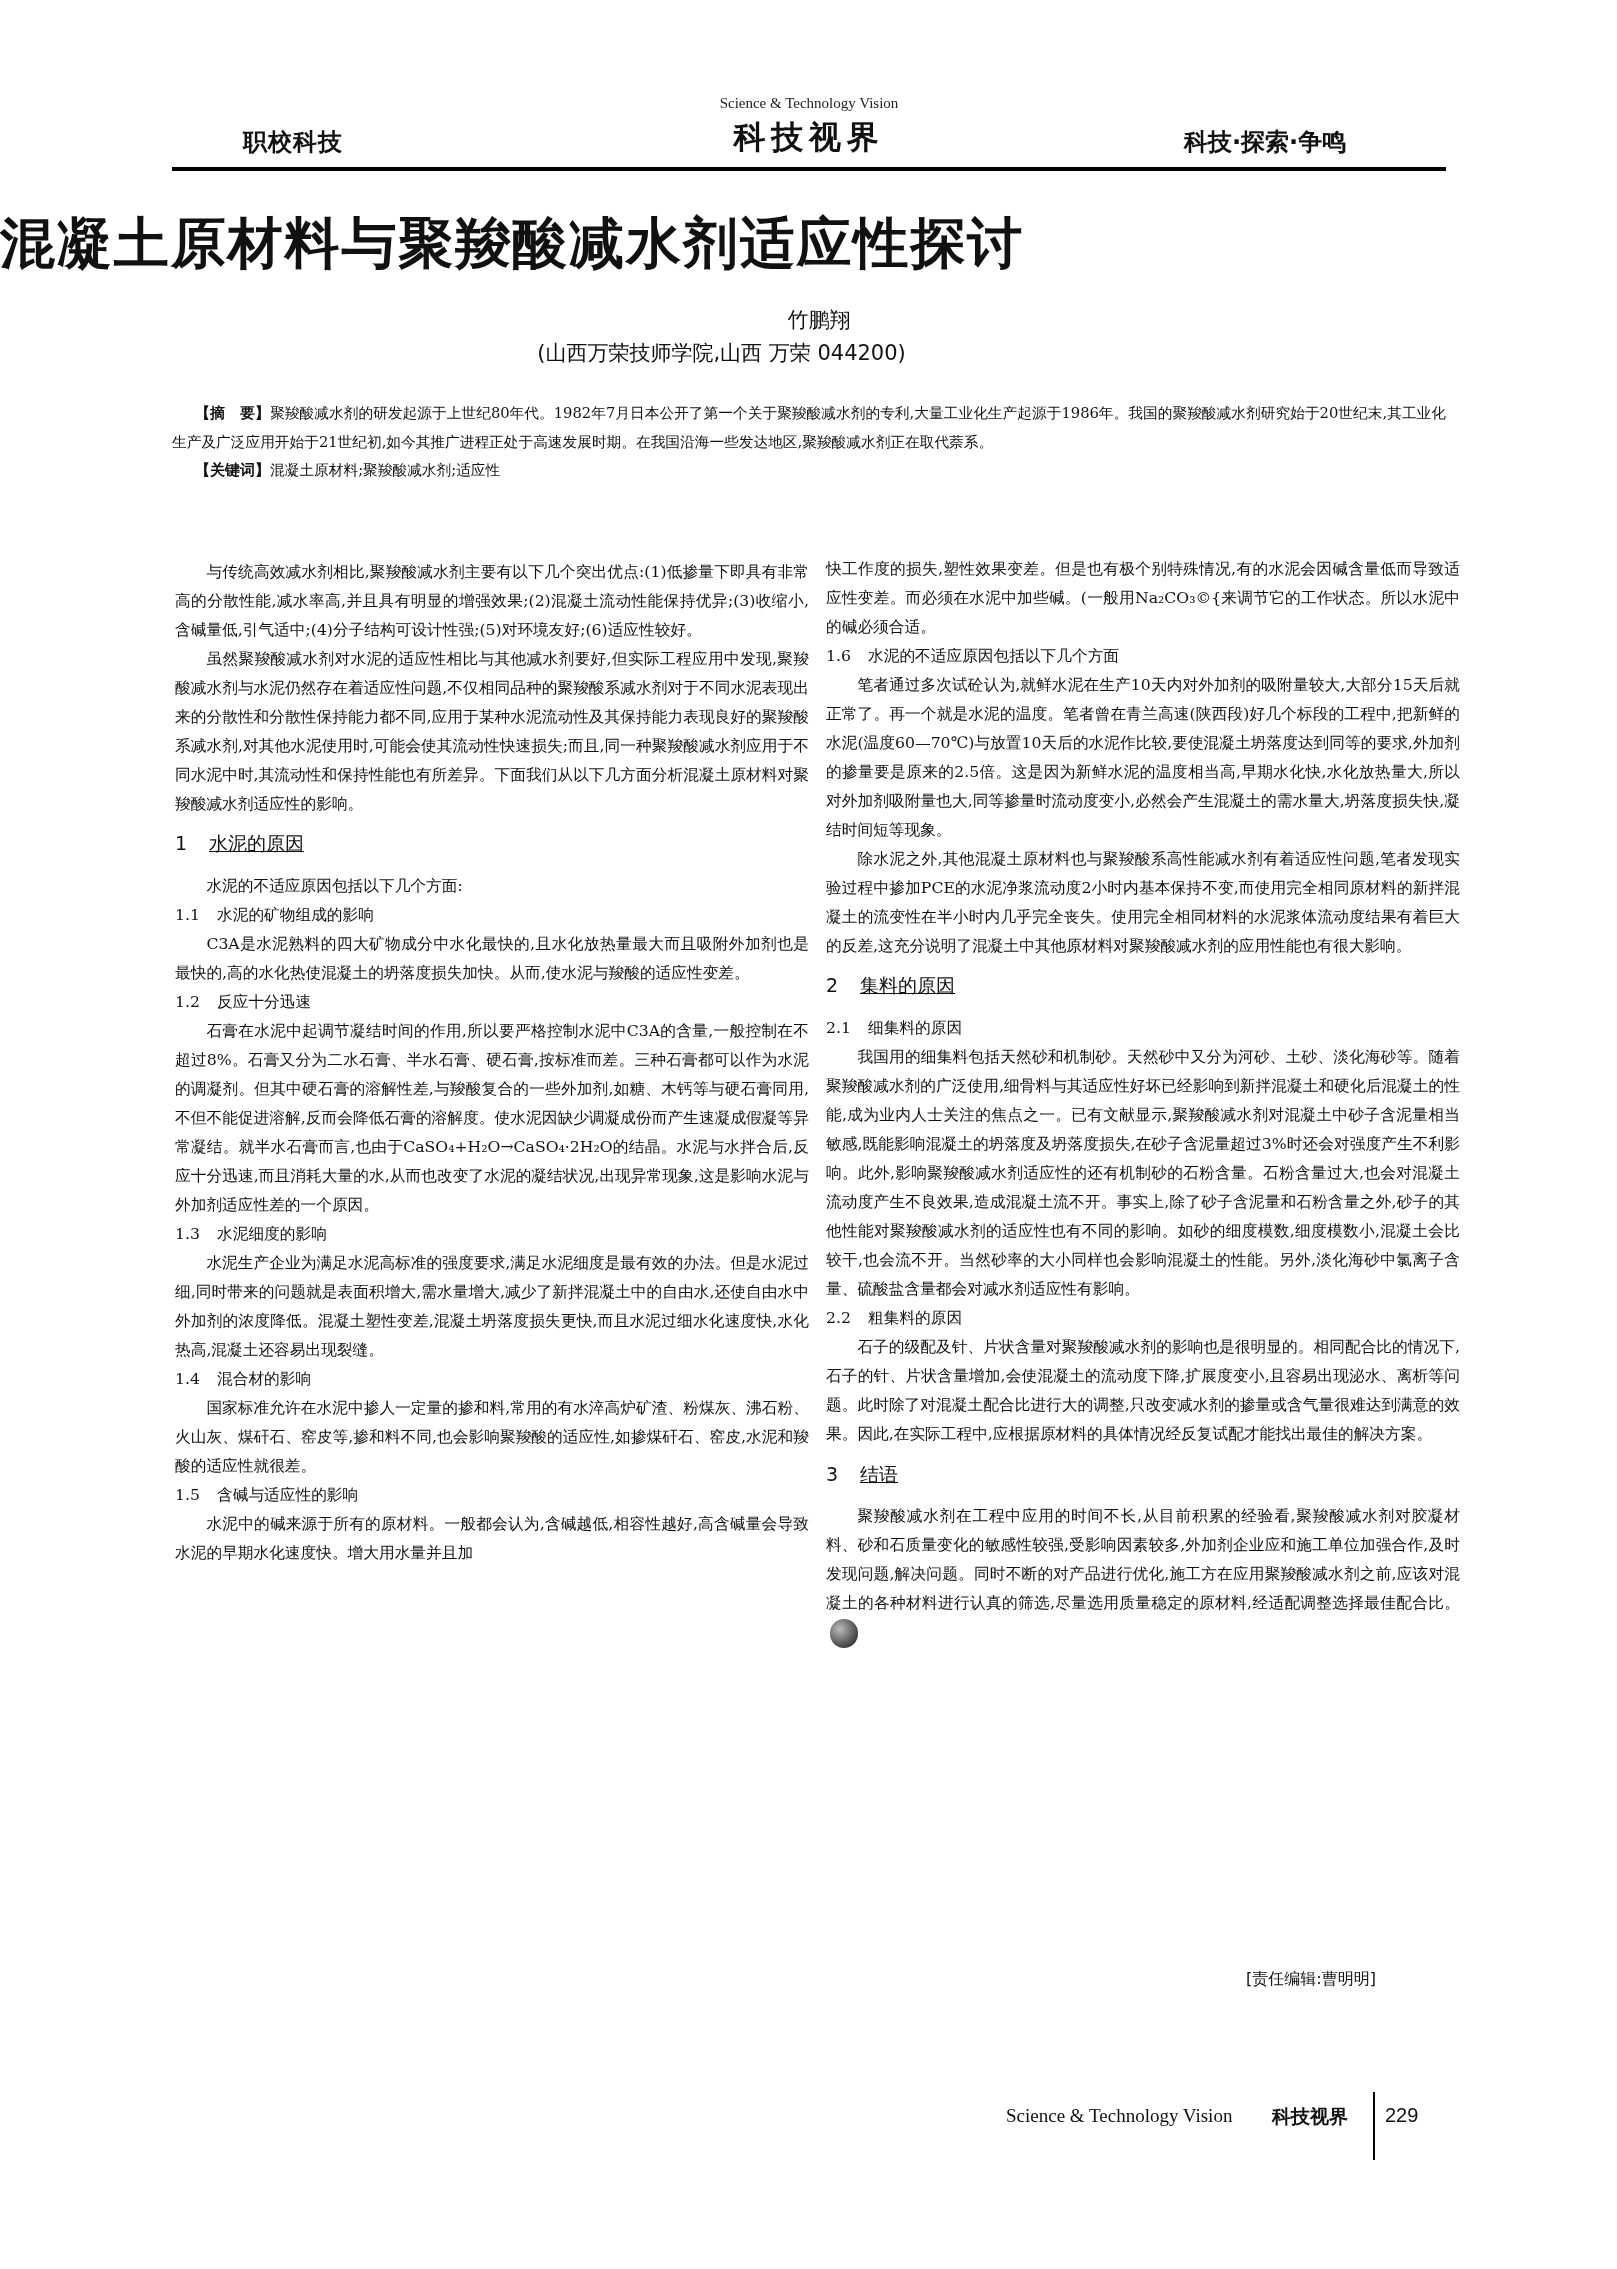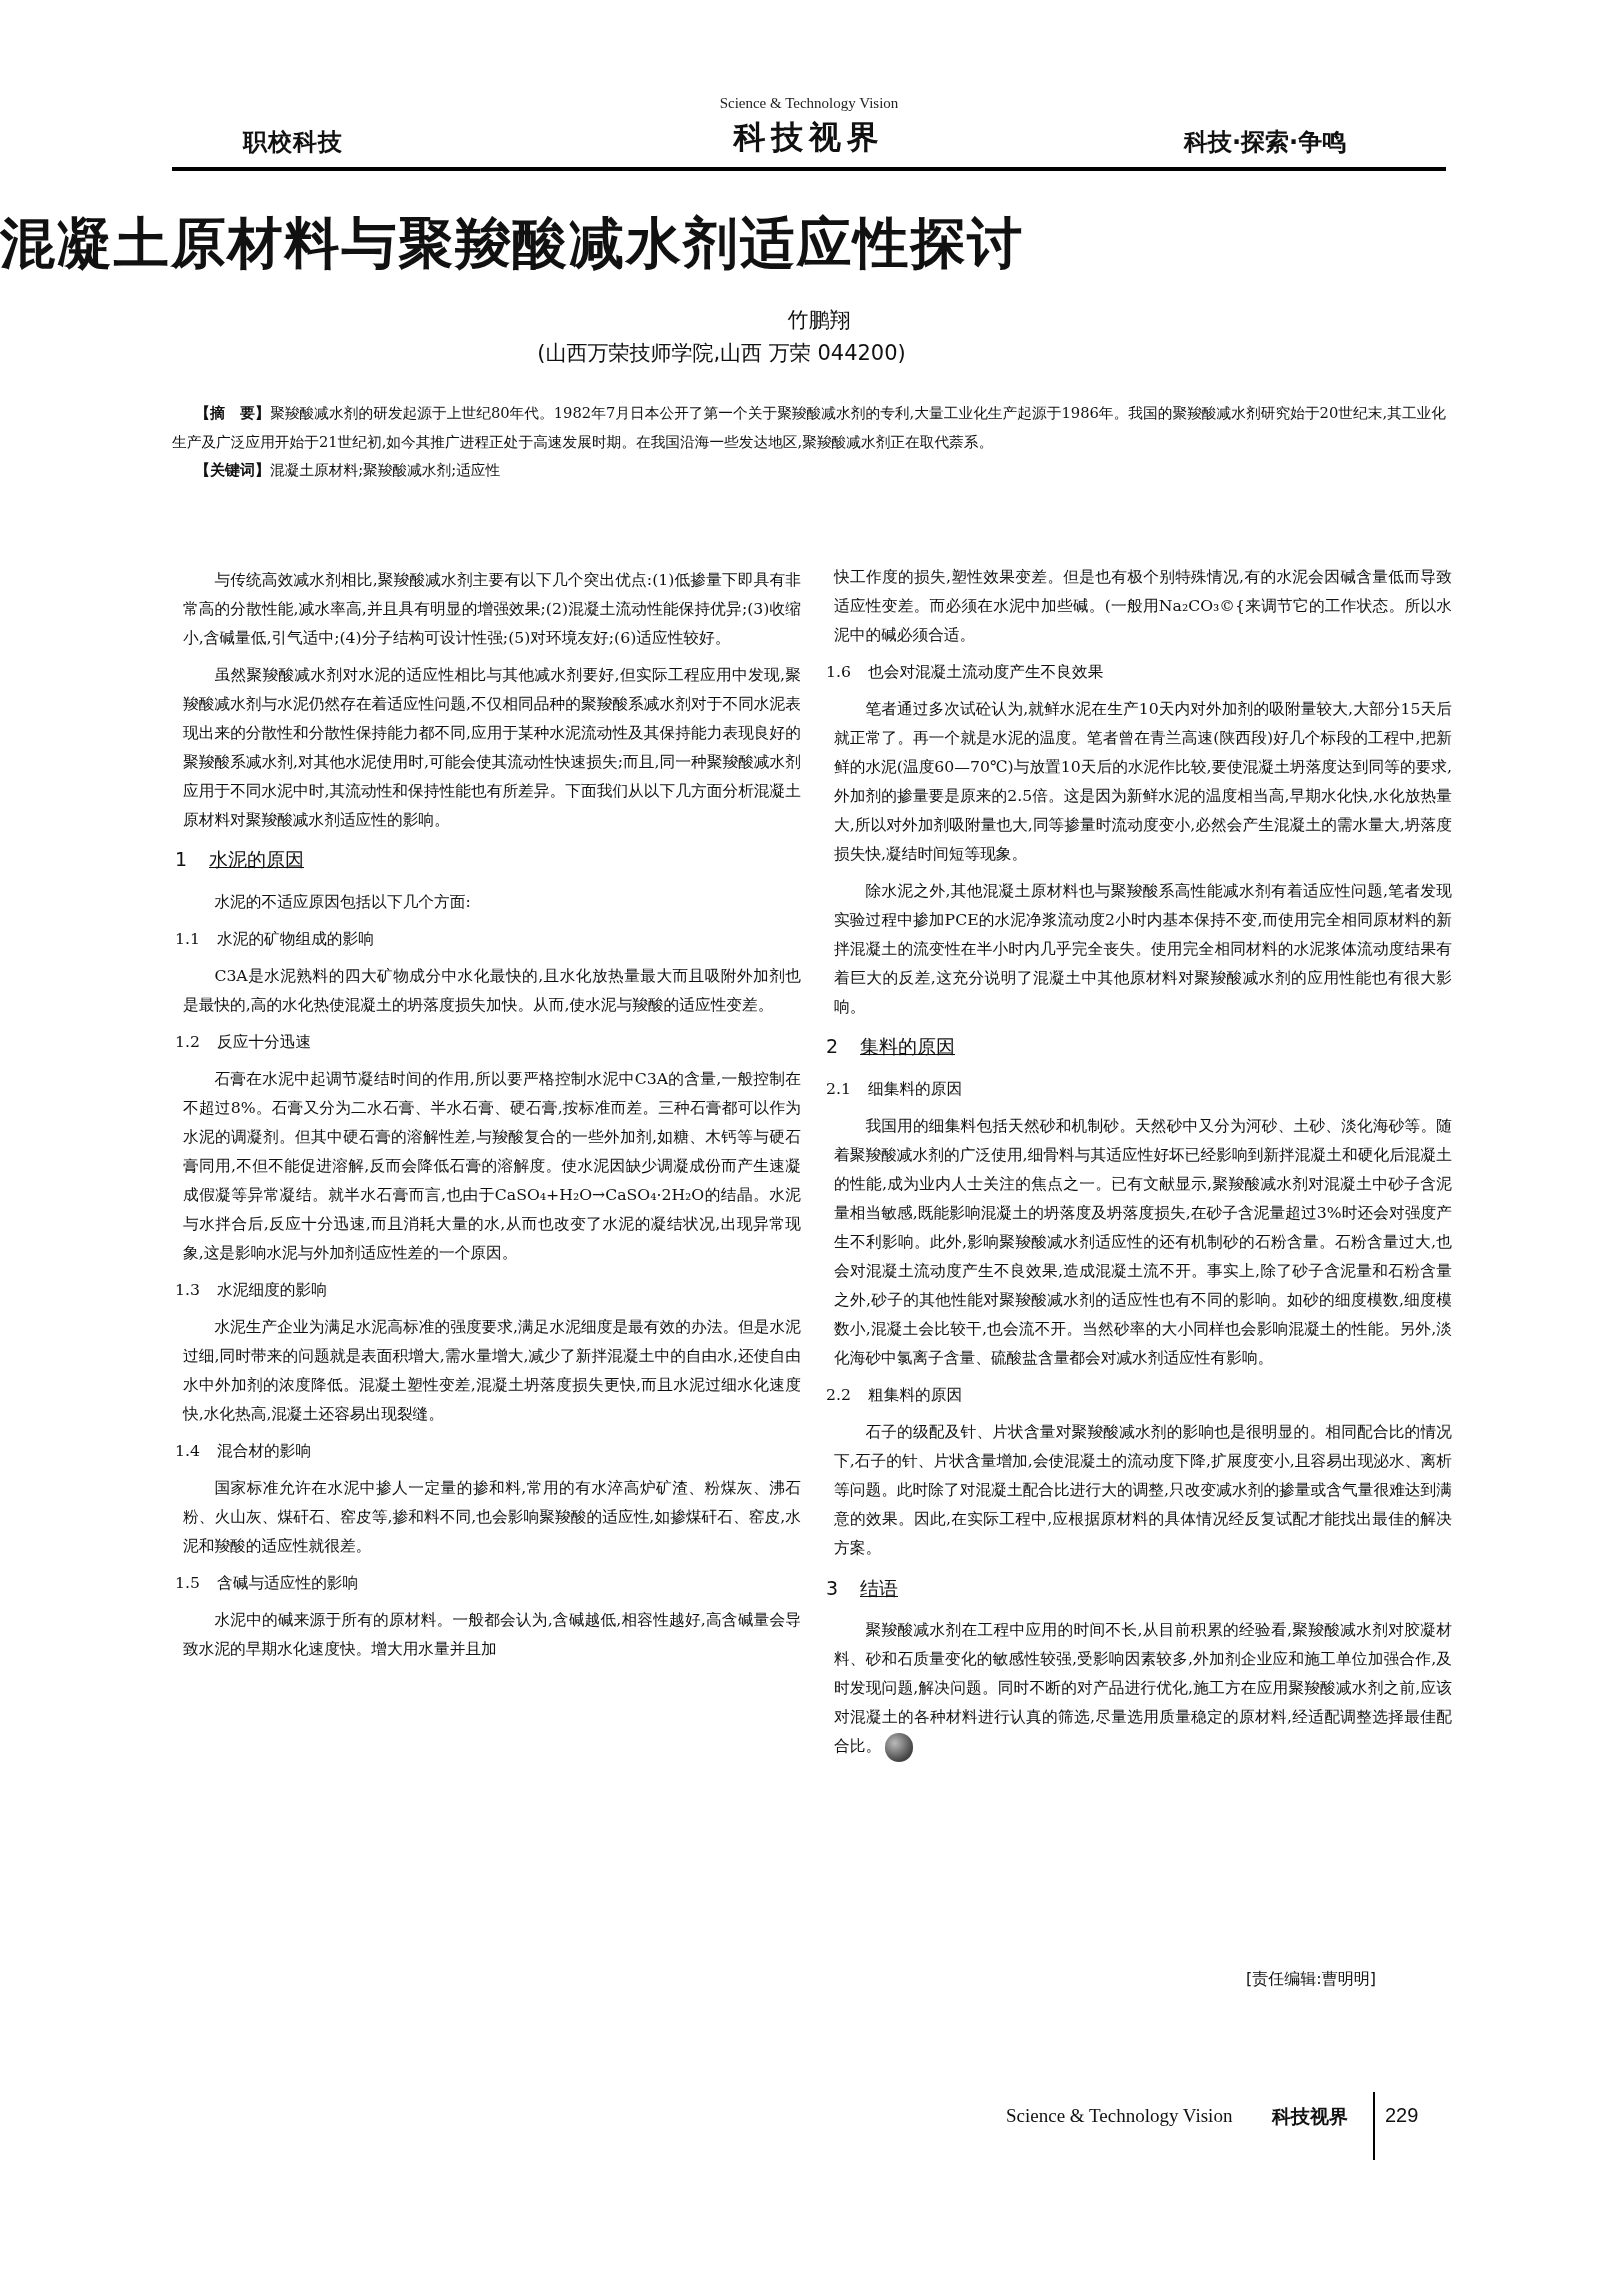--- a/index.html
+++ b/index.html
@@ -20,21 +20,21 @@
 
   
   .abstract { left: 172px; top: 399px; width: 1274px; font-size: 14.7px; line-height: 28.5px; text-align: justify; }
   .abstract p { margin: 0; text-indent: 23px; }
   .lbl { font-family: "DejaVu Sans", sans-serif; font-weight: bold; font-size: 15px; }
 
   
   .col { top: 557px; width: 634px; font-size: 15.7px; line-height: 29px; text-align: justify; }
   .col-left { left: 175px; }
   .col-right { left: 826px; top: 554px; }
-  .col p { margin: 8px; text-indent: 2em; }
+  .col p { margin: 0; text-indent: 2em; }
   .col p.noind { text-indent: 0; }
   .sec { font-family: "DejaVu Sans", sans-serif; font-size: 19px; margin: 11.4px 0 13.3px 0; line-height: 28.5px; text-decoration: underline; }
   .sec .num { display: inline-block; width: 34px; }
   .sub { margin: 0; line-height: 29px; }
   .sub .num { display: inline-block; width: 42px; }
 
   .logo-s { display: inline-block; width: 28.5px; height: 28.5px; border-radius: 50%; background: radial-gradient(circle at 35% 35%, #bbb, #444 70%); color: #fff; font-family: "DejaVu Sans", sans-serif; font-weight: bold; font-size: 19px; text-align: center; line-height: 28.5px; vertical-align: middle; margin-left: 3.8px; }
 
   .editor { left: 1246px; top: 1969px; font-family: "DejaVu Sans", sans-serif; font-size: 16px; }
 
@@ -81,21 +81,21 @@
   <div class="sub"><span class="num">1.4</span><span>混合材的影响</span></div>
   <p>国家标准允许在水泥中掺人一定量的掺和料,常用的有水淬高炉矿渣、粉煤灰、沸石粉、火山灰、煤矸石、窑皮等,掺和料不同,也会影响聚羧酸的适应性,如掺煤矸石、窑皮,水泥和羧酸的适应性就很差。</p>
 
   <div class="sub"><span class="num">1.5</span><span>含碱与适应性的影响</span></div>
   <p>水泥中的碱来源于所有的原材料。一般都会认为,含碱越低,相容性越好,高含碱量会导致水泥的早期水化速度快。增大用水量并且加</p>
 </div>
 
 <div class="abs col col-right">
   <p class="noind">快工作度的损失,塑性效果变差。但是也有极个别特殊情况,有的水泥会因碱含量低而导致适应性变差。而必须在水泥中加些碱。(一般用Na₂CO₃©{来调节它的工作状态。所以水泥中的碱必须合适。</p>
 
-  <div class="sub"><span class="num">1.6</span><span>也会对混凝土流动度产生不良效果</span></div>
+  <div class="sub"><span class="num">1.6</span><span>水泥的不适应原因包括以下几个方面</span></div>
   <p>笔者通过多次试砼认为,就鲜水泥在生产10天内对外加剂的吸附量较大,大部分15天后就正常了。再一个就是水泥的温度。笔者曾在青兰高速(陕西段)好几个标段的工程中,把新鲜的水泥(温度60—70℃)与放置10天后的水泥作比较,要使混凝土坍落度达到同等的要求,外加剂的掺量要是原来的2.5倍。这是因为新鲜水泥的温度相当高,早期水化快,水化放热量大,所以对外加剂吸附量也大,同等掺量时流动度变小,必然会产生混凝土的需水量大,坍落度损失快,凝结时间短等现象。</p>
   <p>除水泥之外,其他混凝土原材料也与聚羧酸系高性能减水剂有着适应性问题,笔者发现实验过程中掺加PCE的水泥净浆流动度2小时内基本保持不变,而使用完全相同原材料的新拌混凝土的流变性在半小时内几乎完全丧失。使用完全相同材料的水泥浆体流动度结果有着巨大的反差,这充分说明了混凝土中其他原材料对聚羧酸减水剂的应用性能也有很大影响。</p>
 
   <div class="sec"><span class="num">2</span><span>集料的原因</span></div>
 
   <div class="sub"><span class="num">2.1</span><span>细集料的原因</span></div>
   <p>我国用的细集料包括天然砂和机制砂。天然砂中又分为河砂、土砂、淡化海砂等。随着聚羧酸减水剂的广泛使用,细骨料与其适应性好坏已经影响到新拌混凝土和硬化后混凝土的性能,成为业内人士关注的焦点之一。已有文献显示,聚羧酸减水剂对混凝土中砂子含泥量相当敏感,既能影响混凝土的坍落度及坍落度损失,在砂子含泥量超过3%时还会对强度产生不利影响。此外,影响聚羧酸减水剂适应性的还有机制砂的石粉含量。石粉含量过大,也会对混凝土流动度产生不良效果,造成混凝土流不开。事实上,除了砂子含泥量和石粉含量之外,砂子的其他性能对聚羧酸减水剂的适应性也有不同的影响。如砂的细度模数,细度模数小,混凝土会比较干,也会流不开。当然砂率的大小同样也会影响混凝土的性能。另外,淡化海砂中氯离子含量、硫酸盐含量都会对减水剂适应性有影响。</p>
 
   <div class="sub"><span class="num">2.2</span><span>粗集料的原因</span></div>
   <p>石子的级配及针、片状含量对聚羧酸减水剂的影响也是很明显的。相同配合比的情况下,石子的针、片状含量增加,会使混凝土的流动度下降,扩展度变小,且容易出现泌水、离析等问题。此时除了对混凝土配合比进行大的调整,只改变减水剂的掺量或含气量很难达到满意的效果。因此,在实际工程中,应根据原材料的具体情况经反复试配才能找出最佳的解决方案。</p>

